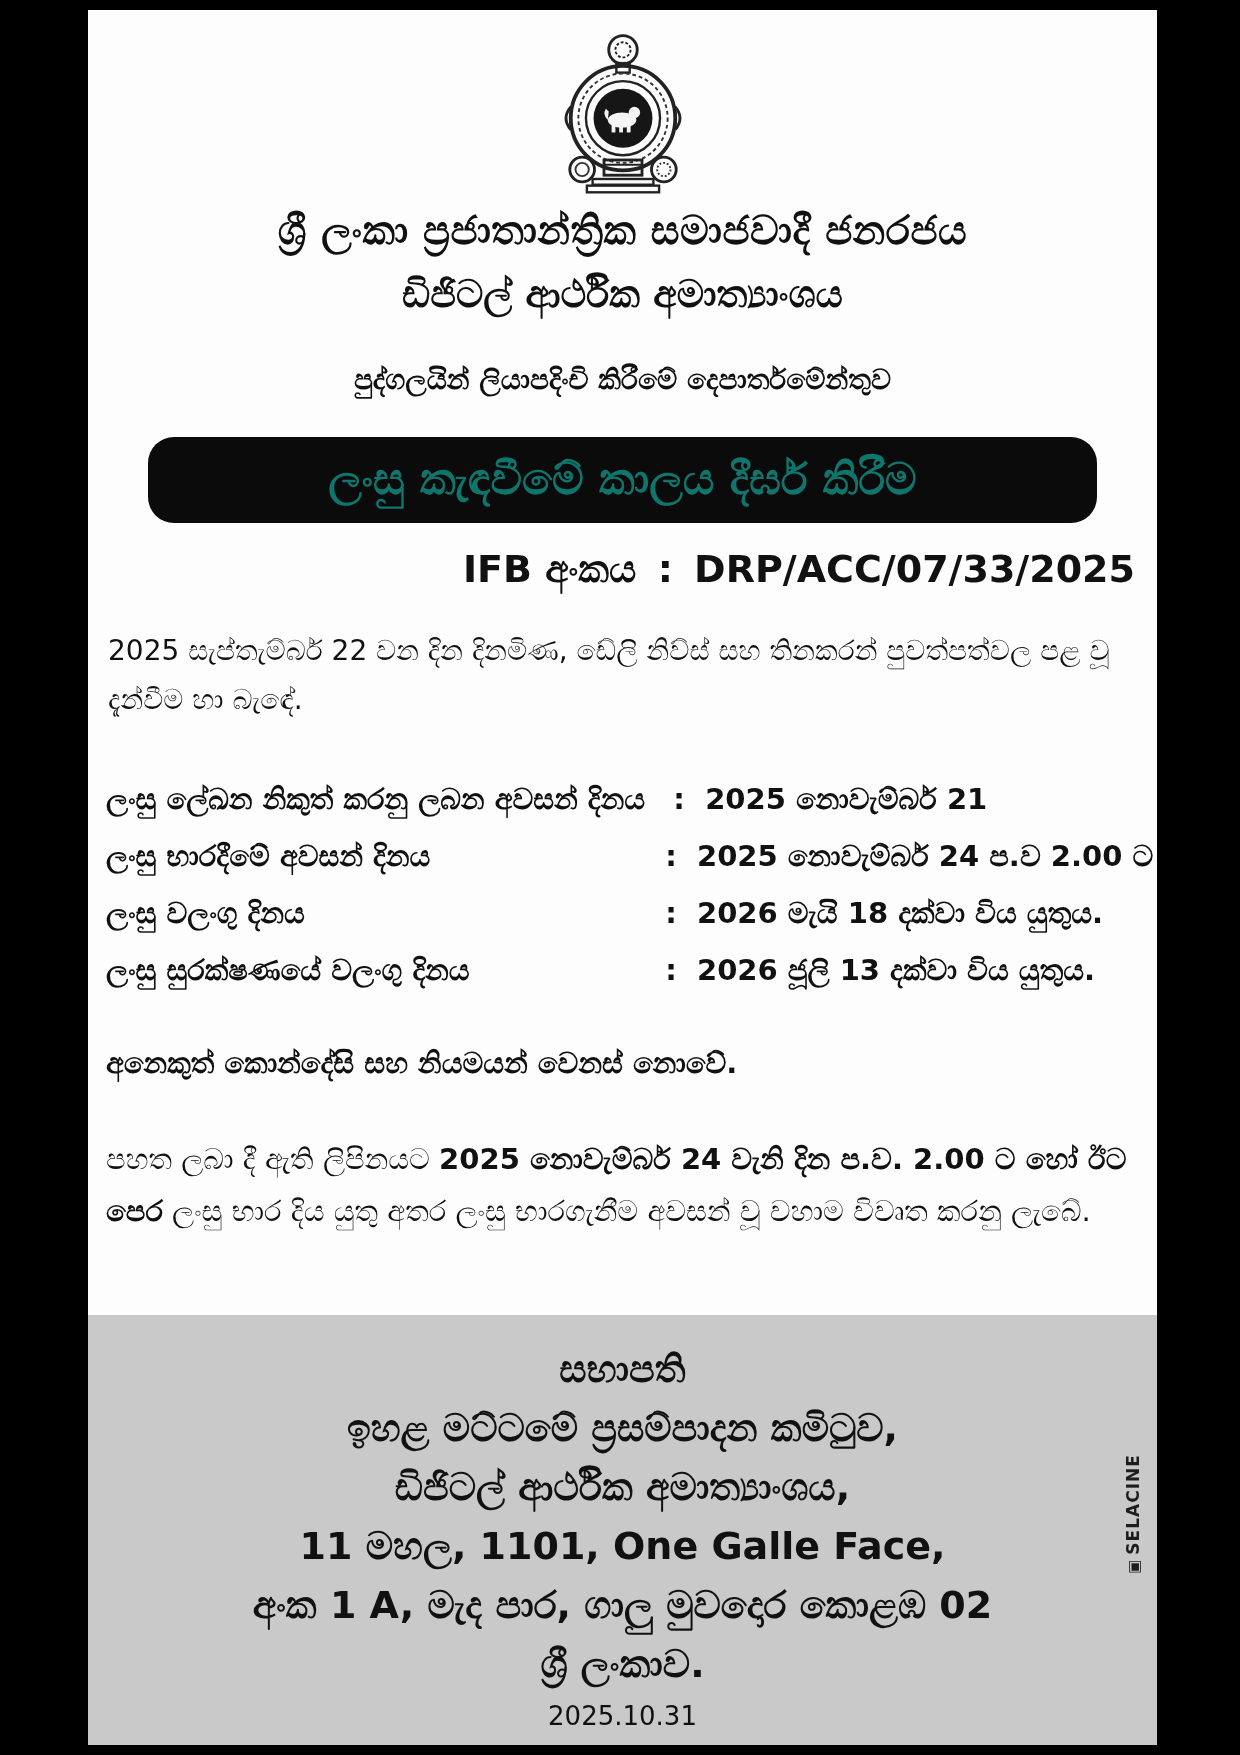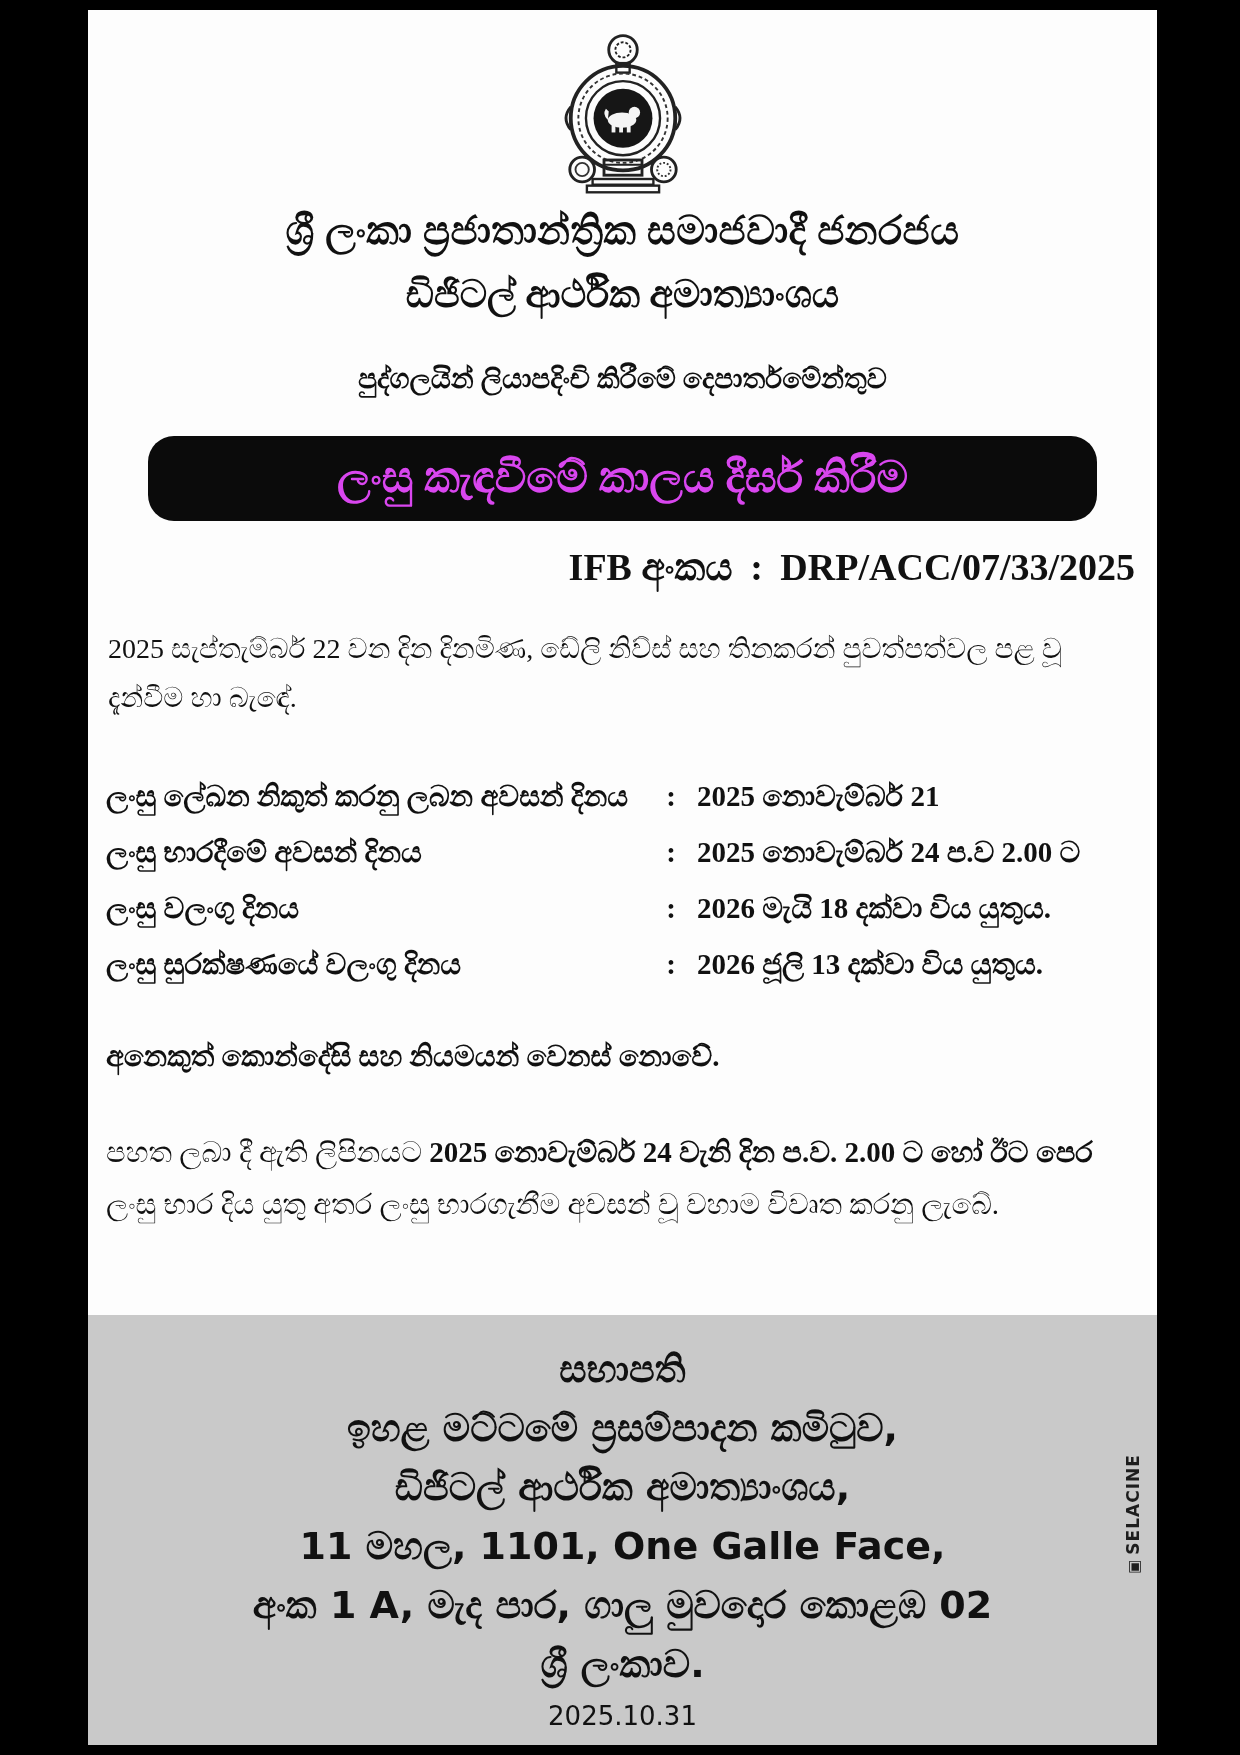--- a/index.html
+++ b/index.html
@@ -6,31 +6,31 @@
   * { box-sizing:border-box; }
   .frame {
     position:relative; width:1240px; height:1755px;
     background:#000; overflow:hidden;
     font-family:"DejaVu Sans", sans-serif; color:#111;
   }
   .paper {
     position:absolute; left:88px; top:10px; width:1069px; height:1735px;
     background:#fdfdfd; display:flex; flex-direction:column;
   }
-  .content { padding:0 18px;font-family:Liberation Serif, serif; }
+  .content { padding:0 18px; }
 
   .emblem-wrap { margin:20px auto 0; width:190px; height:165px; display:block; }
 
   .hdr { text-align:center; font-weight:bold; }
   .hdr-l1 { font-size:40px; margin-top:12px; letter-spacing:0.5px; }
   .hdr-l2 { font-size:38px; margin-top:18px; }
   .hdr-l3 { font-size:28px; margin-top:46px; }
 
   .banner {
-    margin:40px 42px 0; background:#0b0b0b; color:#d946ef;
+    margin:40px 42px 0; background:#0b0b0b; color:#0f766e;
     border-radius:26px; text-align:center; font-weight:bold;
     font-size:44px; padding:16px 10px 18px;
   }
 
   .subject { text-align:center; font-weight:bold; font-size:34px; margin-top:32px; line-height:1.55; }
   .subject div { margin-top:2px; }
 
   .ifb { text-align:right; font-weight:bold; font-size:38px; margin-top:24px; }
   .ifb span { padding:0 4px; }
 

